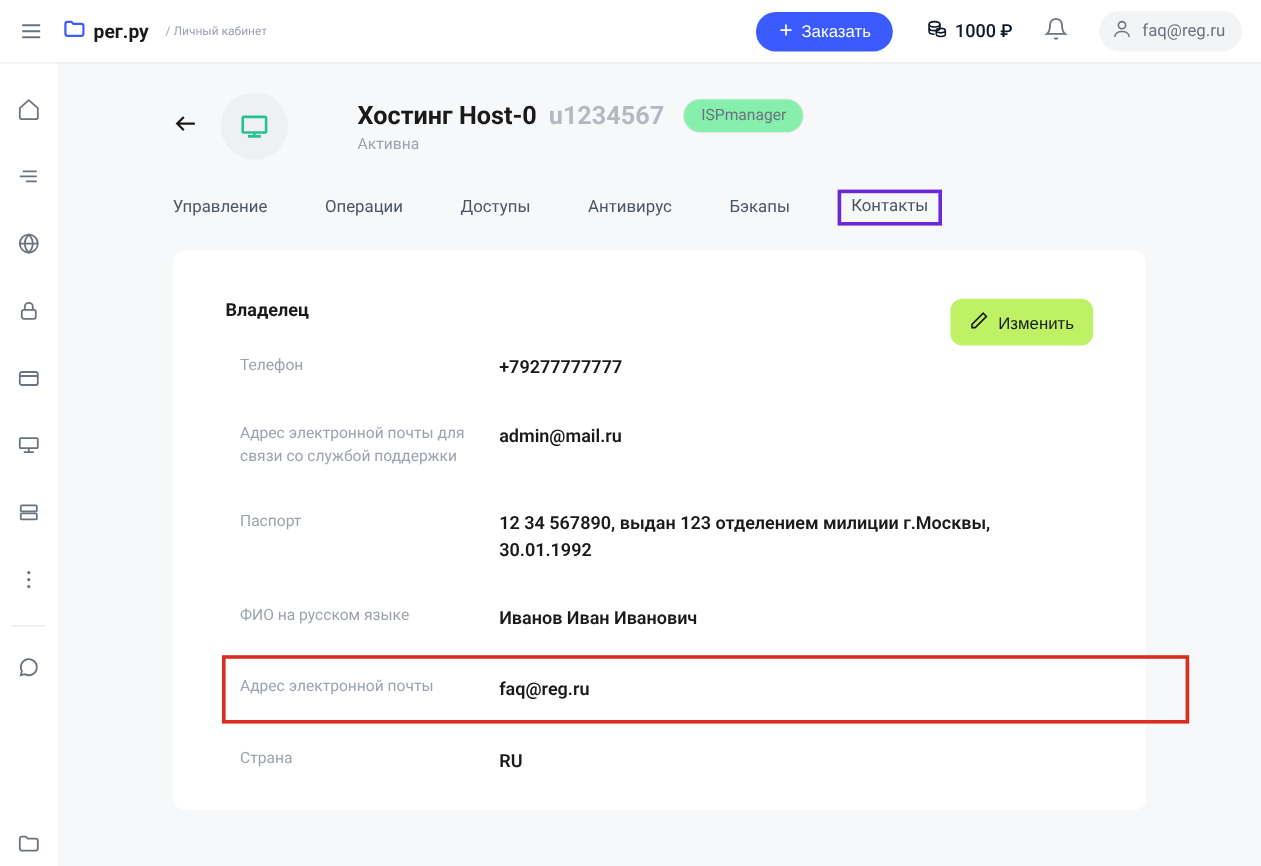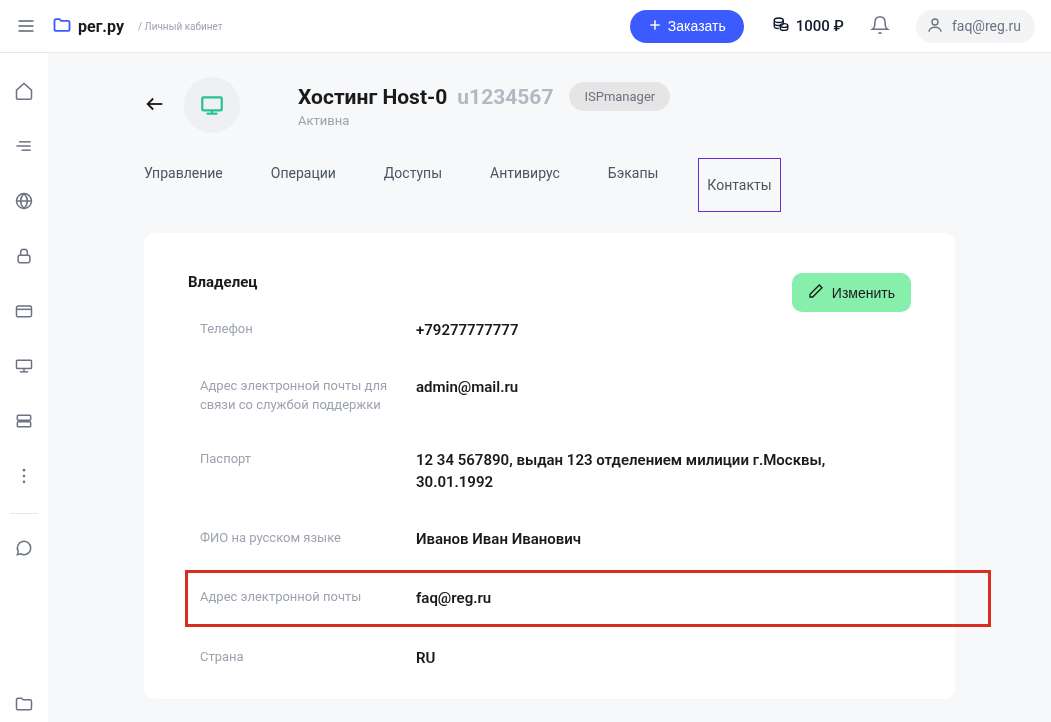--- a/index.html
+++ b/index.html
@@ -29,30 +29,30 @@
   
   .page-head { padding: 24px 0 0 96px; }
   .title-row { display: flex; align-items: center; gap: 18px; }
   .back-arrow { cursor: pointer; color: #1a1a1a; }
   .service-badge { width: 56px; height: 56px; border-radius: 50%; background: #eef0f4; display: flex; align-items: center; justify-content: center; }
   .service-badge svg { color: #3b5bff; }
   .title-block { display: flex; flex-direction: column; gap: 2px; margin-left: 40px; }
   .title-line { display: flex; align-items: center; gap: 10px; }
   .title-main { font-size: 21px; font-weight: 700; color: #1a1a1a; }
   .title-id { font-size: 21px; font-weight: 700; color: #b4b8c2; }
-  .isp-chip { border: 1px solid #e5e7eb; border-radius: 18px; padding: 6px 14px; font-size: 13px; color: #6b7280; background: #e5e5e5; cursor: pointer; margin-left: 6px; }
+  .isp-chip { border: 1px solid #e5e7eb; border-radius: 18px; padding: 6px 14px; font-size: 13px; color: #6b7280; background: #86efac; cursor: pointer; margin-left: 6px; }
   .status-text { font-size: 13px; color: #9ca3af; }
   
   .tabs { display: flex; gap: 48px; margin-top: 28px; padding-left: 0; }
   .tab { font-size: 14px; color: #4b5563; cursor: pointer; padding: 4px 0; }
-  .tab.active-box { border: 1px solid #6d28d9; padding: 18px 8px; margin: -3px -8px; }
+  .tab.active-box { border: 3px solid #6d28d9; padding: 3px 8px; margin: -3px -8px; }
   
   .card { background: #fff; border-radius: 10px; margin: 24px 96px 24px 96px; padding: 40px 44px 30px 44px; position: relative; }
   .card h3 { font-size: 15px; font-weight: 700; margin-bottom: 28px; }
-  .edit-btn { position: absolute; top: 40px; right: 44px; background: #86efac; border: none; border-radius: 10px; padding: 10px 16px; display: flex; align-items: center; gap: 8px; font-size: 14px; color: #1a1a1a; cursor: pointer; font-weight: 500; }
+  .edit-btn { position: absolute; top: 40px; right: 44px; background: #bef264; border: none; border-radius: 10px; padding: 10px 16px; display: flex; align-items: center; gap: 8px; font-size: 14px; color: #1a1a1a; cursor: pointer; font-weight: 500; }
   .fields { display: flex; flex-direction: column; gap: 34px; margin-top: 10px; }
   .field-row { display: flex; align-items: flex-start; }
   .field-label { width: 228px; color: #9ca3af; font-size: 13px; line-height: 1.5; padding-left: 12px; }
   .field-value { font-size: 15px; font-weight: 600; color: #1a1a1a; line-height: 1.5; max-width: 420px; }
   .highlight-row { border: 3px solid #d92d20; padding: 14px 80px 14px 0; margin: -14px -80px -14px -3px; }
   
 </style>
 </head>
 <body>
 

